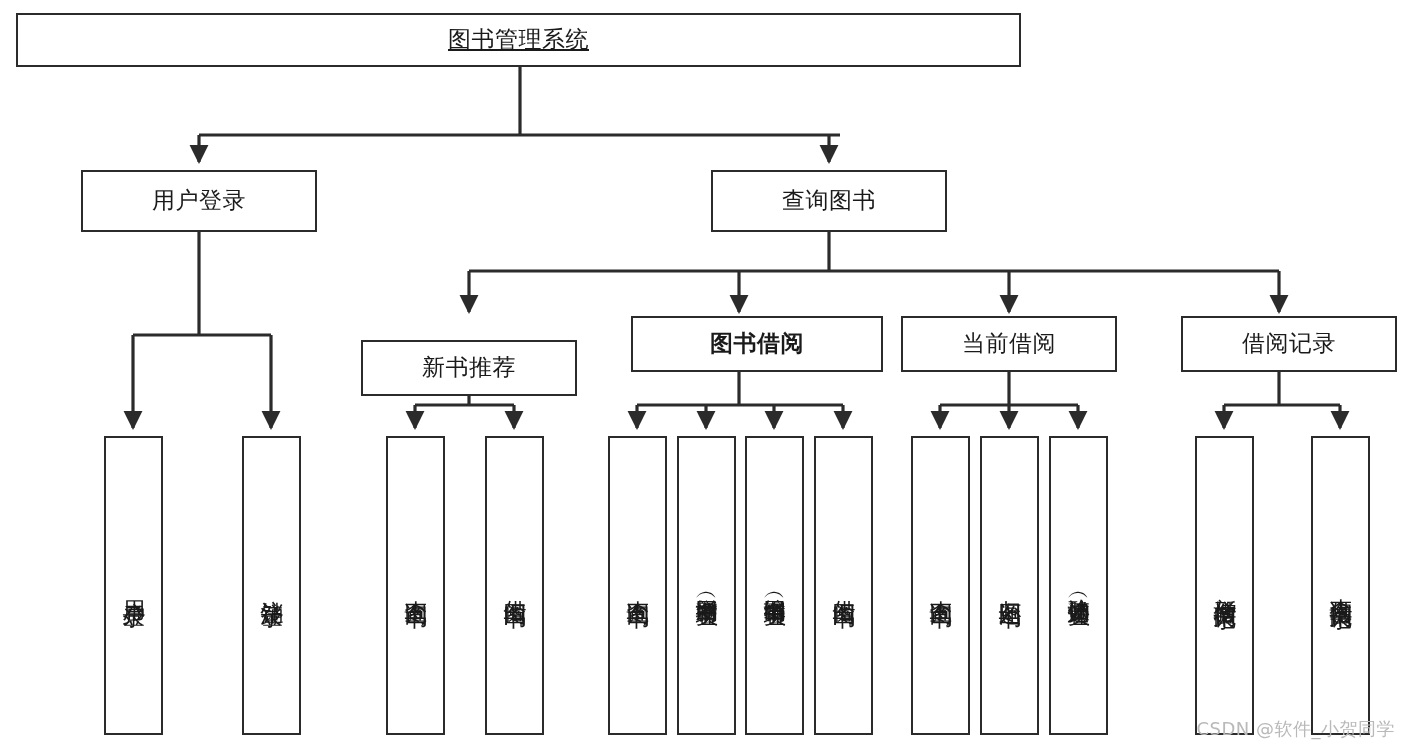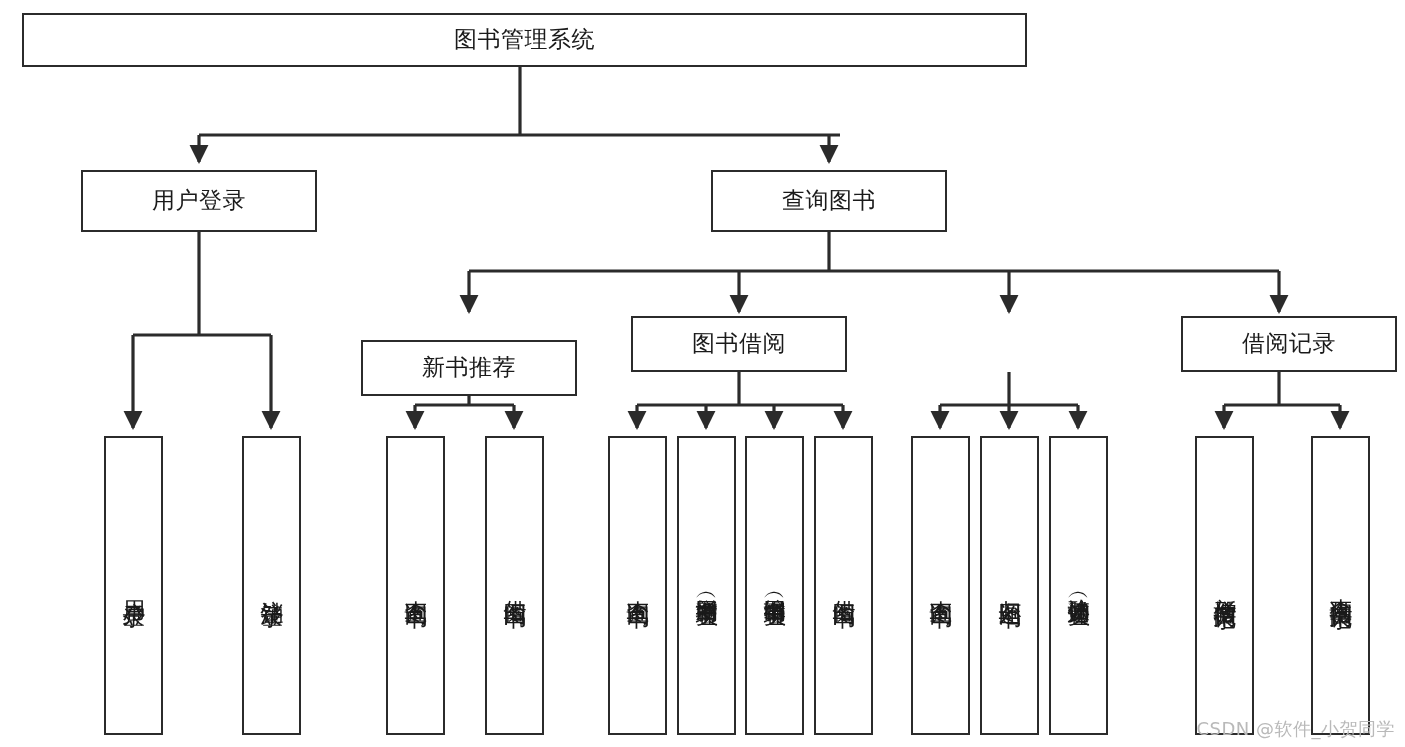--- a/index.html
+++ b/index.html
@@ -124,36 +124,39 @@
       <path d="M 1009 405 L 1009 428" marker-end="url(#arrow)"></path>
       <path d="M 1078 405 L 1078 428" marker-end="url(#arrow)"></path>
 
       <path d="M 1279 372 L 1279 405"></path>
       <path d="M 1224 405 L 1340 405"></path>
       <path d="M 1224 405 L 1224 428" marker-end="url(#arrow)"></path>
       <path d="M 1340 405 L 1340 428" marker-end="url(#arrow)"></path>
     </g>
   </svg>
 
-  <div class="node-box" style="left:22px; top:13px; width:1005px; height:54px;">
+  <div class="node-box" style="left:16px; top:13px; width:1005px; height:54px;text-decoration:underline;">
     <span class="node-label-h">图书管理系统</span>
   </div>
 
   <div class="node-box" style="left:81px; top:170px; width:236px; height:62px;">
     <span class="node-label-h">用户登录</span>
   </div>
   <div class="node-box" style="left:711px; top:170px; width:236px; height:62px;">
     <span class="node-label-h">查询图书</span>
   </div>
 
   <div class="node-box" style="left:361px; top:316px; width:216px; height:56px;margin-top:24px;">
     <span class="node-label-h">新书推荐</span>
   </div>
-  <div class="node-box" style="left:631px; top:316px; width:216px; height:56px;">
+  <div class="node-box" style="left:631px; top:316px; width:252px; height:56px;font-weight:bold;">
     <span class="node-label-h">图书借阅</span>
+  </div>
+  <div class="node-box" style="left:901px; top:316px; width:216px; height:56px;">
+    <span class="node-label-h">当前借阅</span>
   </div>
   <div class="node-box" style="left:1171px; top:316px; width:216px; height:56px;margin-left:10px;">
     <span class="node-label-h">借阅记录</span>
   </div>
 
   <div class="leaf-box" style="left:104px; top:436px; width:59px; height:299px;">
     <span class="node-label-v">用户登录</span>
   </div>
   <div class="leaf-box" style="left:242px; top:436px; width:59px; height:299px;">
     <span class="node-label-v">注销登录</span>

